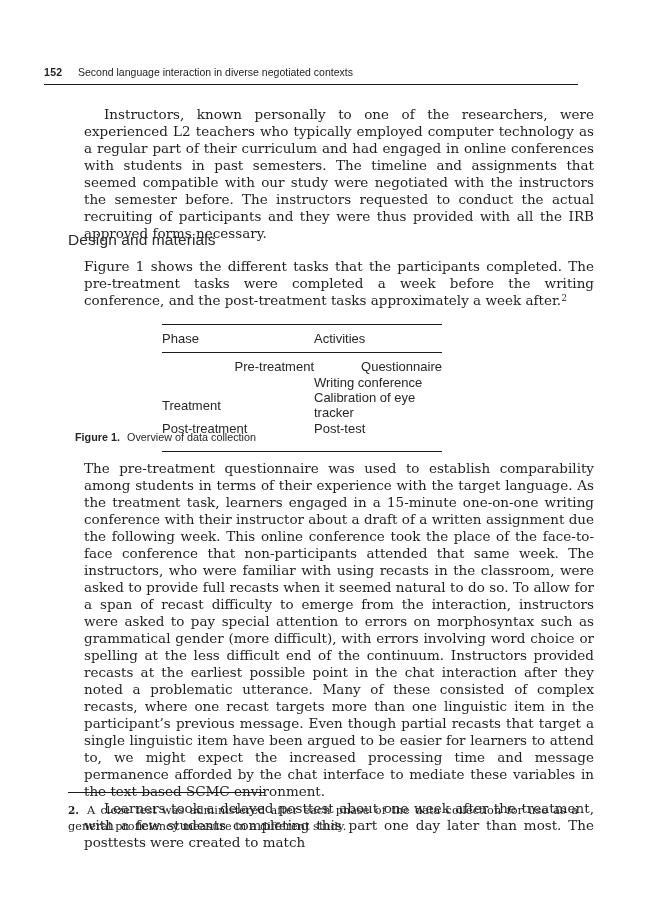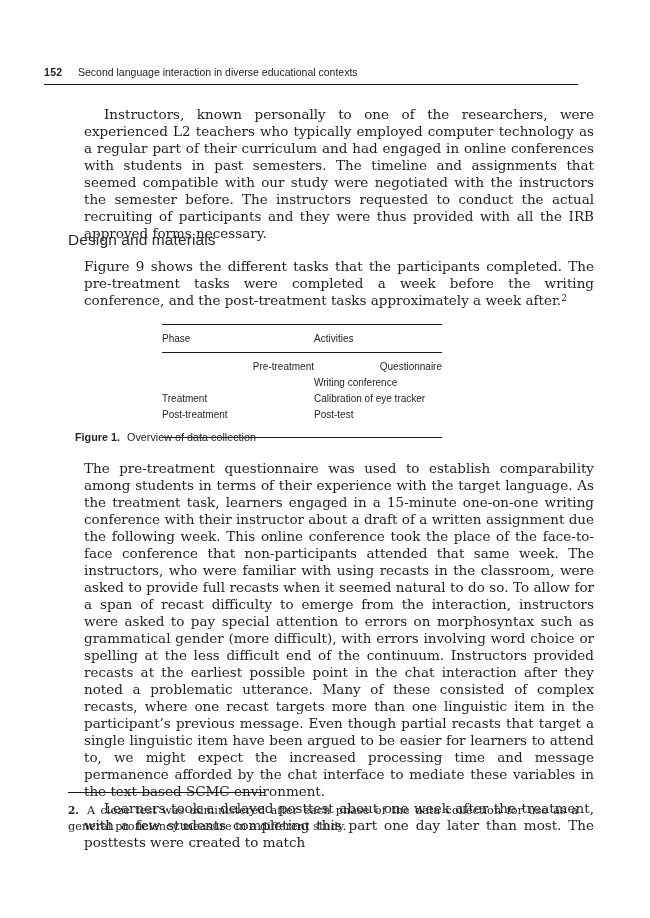--- a/index.html
+++ b/index.html
@@ -59,21 +59,21 @@
 
   sup.noteref { font-size: 9px; line-height: 0; vertical-align: 4px; }
 
   
   .fig-table {
     position: absolute;
     left: 162px; top: 312px;
     width: 280px;
     border-collapse: collapse;
     font-family: "Liberation Sans", sans-serif;
-    font-size: 10px;
+    font-size: 13px;
     color: #262626;
   }
   .fig-table thead tr { border-top: 1.5px solid #1b1b1b; border-bottom: 1.5px solid #1b1b1b; }
   .fig-table tbody tr:last-child { border-bottom: 1.5px solid #1b1b1b; }
   .fig-table th, .fig-table td {
     text-align: left;
     font-weight: 400;
     padding: 0;
     height: 16px;
     vertical-align: middle;
@@ -107,31 +107,31 @@
   }
   .footnote .fn-marker { font-weight: 700; font-size: 10.5px; margin-right: 8px; }
 </style>
 </head>
 <body>
 
 <div class="page">
 
   <div class="runhead">
     <span class="pagenum">152</span>
-    <span class="runtitle">Second language interaction in diverse educational contexts</span>
+    <span class="runtitle">Second language interaction in diverse negotiated contexts</span>
   </div>
 
   <div class="col" style="top: 94px;">
     <p class="body-text indent">Instructors, known personally to one of the researchers, were experienced L2 teachers who typically employed computer technology as a regular part of their curriculum and had engaged in online conferences with students in past semesters. The timeline and assignments that seemed compatible with our study were negotiated with the instructors the semester before. The instructors requested to conduct the actual recruiting of participants and they were thus provided with all the IRB approved forms necessary.</p>
   </div>
 
   <h2 class="section-heading">Design and materials</h2>
 
   <div class="col" style="top: 246px;">
-    <p class="body-text"><span>Figure 9 shows the different tasks that the participants completed. The pre-treatment tasks were completed a week before the writing conference, and the post-treatment tasks approximately a week after.</span><sup class="noteref">2</sup></p>
+    <p class="body-text"><span>Figure 1 shows the different tasks that the participants completed. The pre-treatment tasks were completed a week before the writing conference, and the post-treatment tasks approximately a week after.</span><sup class="noteref">2</sup></p>
   </div>
 
   <table class="fig-table">
     <thead>
       <tr>
         <th class="c1">Phase</th>
         <th>Activities</th>
       </tr>
     </thead>
     <tbody>

